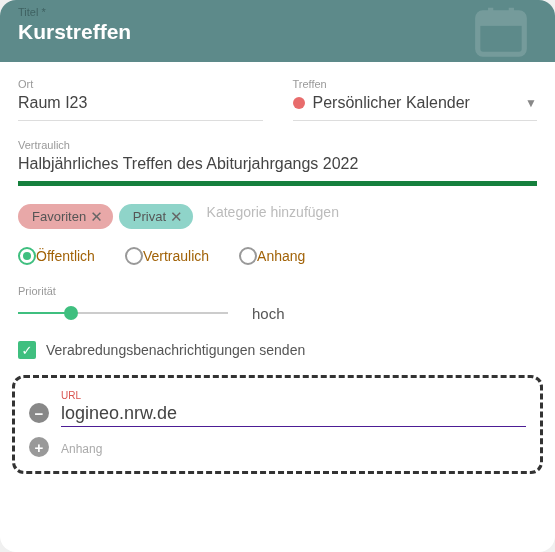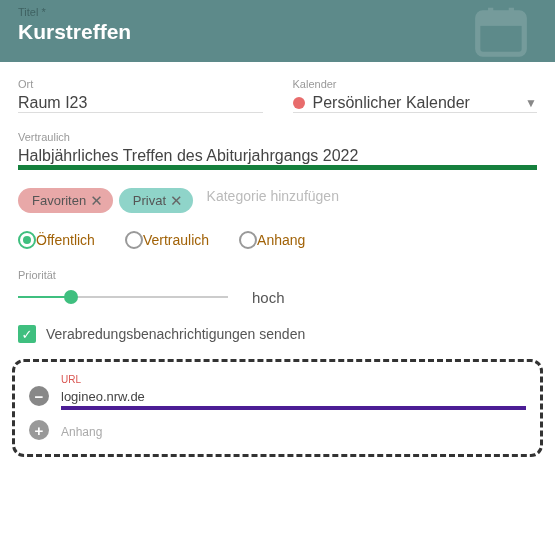--- a/index.html
+++ b/index.html
@@ -1,26 +1,26 @@
 <!DOCTYPE html>
 <html><head>
 <meta charset="utf-8">
 <style>
 *{box-sizing:border-box;margin:0;padding:0;font-family:Arial,sans-serif}
 body{background:#f0f0f0;width:555px;height:552px;overflow:hidden}
-.dialog{background:#fff;width:555px;height:552px;border-radius:0;overflow:hidden;}
+.dialog{background:#fff;width:555px;height:552px;border-radius:16px;overflow:hidden;}
 .header{background:#5d8a8a;padding:6px 18px 14px;position:relative;height:62px}
 .header-bg-icon{position:absolute;right:18px;top:0;opacity:.15}
 .title-label{font-size:11px;color:#3f6262}
 .title-value{font-size:21px;color:#fff;font-weight:bold;margin-top:2px}
 .body{padding:16px 18px}
 .row{display:flex;gap:30px;margin-bottom:18px}
 .field{flex:1;position:relative}
 .small-label{font-size:11px;color:#999;margin-bottom:4px;display:block}
-.field-value{font-size:16px;color:#444;padding-bottom:0;border-bottom:1px solid #ddd}
+.field-value{font-size:16px;color:#444;padding-bottom:8px;border-bottom:1px solid #ddd}
 .cal-row{display:flex;align-items:center;gap:8px}
 .dot{width:12px;height:12px;border-radius:50%;display:inline-block}
 .chevron{margin-left:auto;color:#888;font-size:12px}
 .chips{display:flex;gap:6px;align-items:flex-start;margin:2px 0 18px;flex-wrap:wrap}
 .chip{display:inline-flex;align-items:center;padding:5px 10px 5px 14px;border-radius:16px;font-size:13px;color:#555;gap:4px}
 .chip-red{background:#e8a8a8}
 .chip-teal{background:#8fd4c9}
 .chip-x{font-size:15px;line-height:1;color:#666;cursor:pointer}
 .add-cat{color:#bbb;font-size:14px;margin-left:8px}
 .radios{display:flex;gap:30px;margin-bottom:20px;align-items:center}
@@ -33,21 +33,21 @@
 .slider{position:relative;width:210px;height:20px}
 .track{position:absolute;top:9px;left:0;right:0;height:2px;background:#ccc}
 .track-fill{position:absolute;top:9px;left:0;width:25%;height:2px;background:#3fbf7f}
 .handle{position:absolute;top:3px;left:25%;width:14px;height:14px;background:#3fbf7f;border-radius:50%;margin-left:-7px}
 .check-row{display:flex;align-items:center;gap:10px;font-size:14px;color:#555;margin-bottom:16px}
 .checkbox{width:18px;height:18px;background:#3fbf7f;border-radius:2px;display:flex;align-items:center;justify-content:center;color:#fff;font-size:13px}
 .url-box{border:3px dashed #333;border-radius:12px;padding:12px 14px 10px;margin:0 -6px}
 .url-row{display:flex;align-items:flex-end;gap:12px;margin-bottom:10px}
 .url-field{flex:1}
 .url-label{font-size:10px;color:#d9534f;margin-bottom:2px;display:block}
-.url-input{font-size:13px;color:#444;border:none;border-bottom:4px solid #4c1d95;width:100%;padding-bottom:2px;outline:none}
+.url-input{font-size:18px;color:#444;border:none;border-bottom:1px solid #4c1d95;width:100%;padding-bottom:2px;outline:none}
 .circ-btn{width:20px;height:20px;border-radius:50%;background:#888;color:#fff;display:flex;align-items:center;justify-content:center;font-size:15px;font-weight:bold;line-height:1;flex-shrink:0;margin-bottom:4px}
 .attach-row{display:flex;align-items:center;gap:12px;color:#aaa;font-size:12px}
 </style>
 </head>
 <body>
 
 <div class="dialog">
   <div class="header">
     <svg class="header-bg-icon" width="72" height="62" viewBox="0 0 24 24">
         <rect x="3" y="5" width="18" height="16" rx="2" fill="none" stroke="#fff" stroke-width="2"></rect>
@@ -58,21 +58,21 @@
     <div class="title-label">Titel *</div>
     <div class="title-value">Kurstreffen</div>
   </div>
   <div class="body">
     <div class="row">
       <div class="field">
         <span class="small-label">Ort</span>
         <div class="field-value">Raum I23</div>
       </div>
       <div class="field">
-        <span class="small-label">Kalender</span>
+        <span class="small-label">Treffen</span>
         <div class="field-value cal-row">
           <span class="dot" id="cal-dot" style="background: rgb(232, 108, 108);"></span>
           <span>Persönlicher Kalender</span>
           <span class="chevron">▼</span>
         </div>
       </div>
     </div>
 
     <div class="field" style="margin-bottom:18px">
       <span class="small-label">Vertraulich</span>

